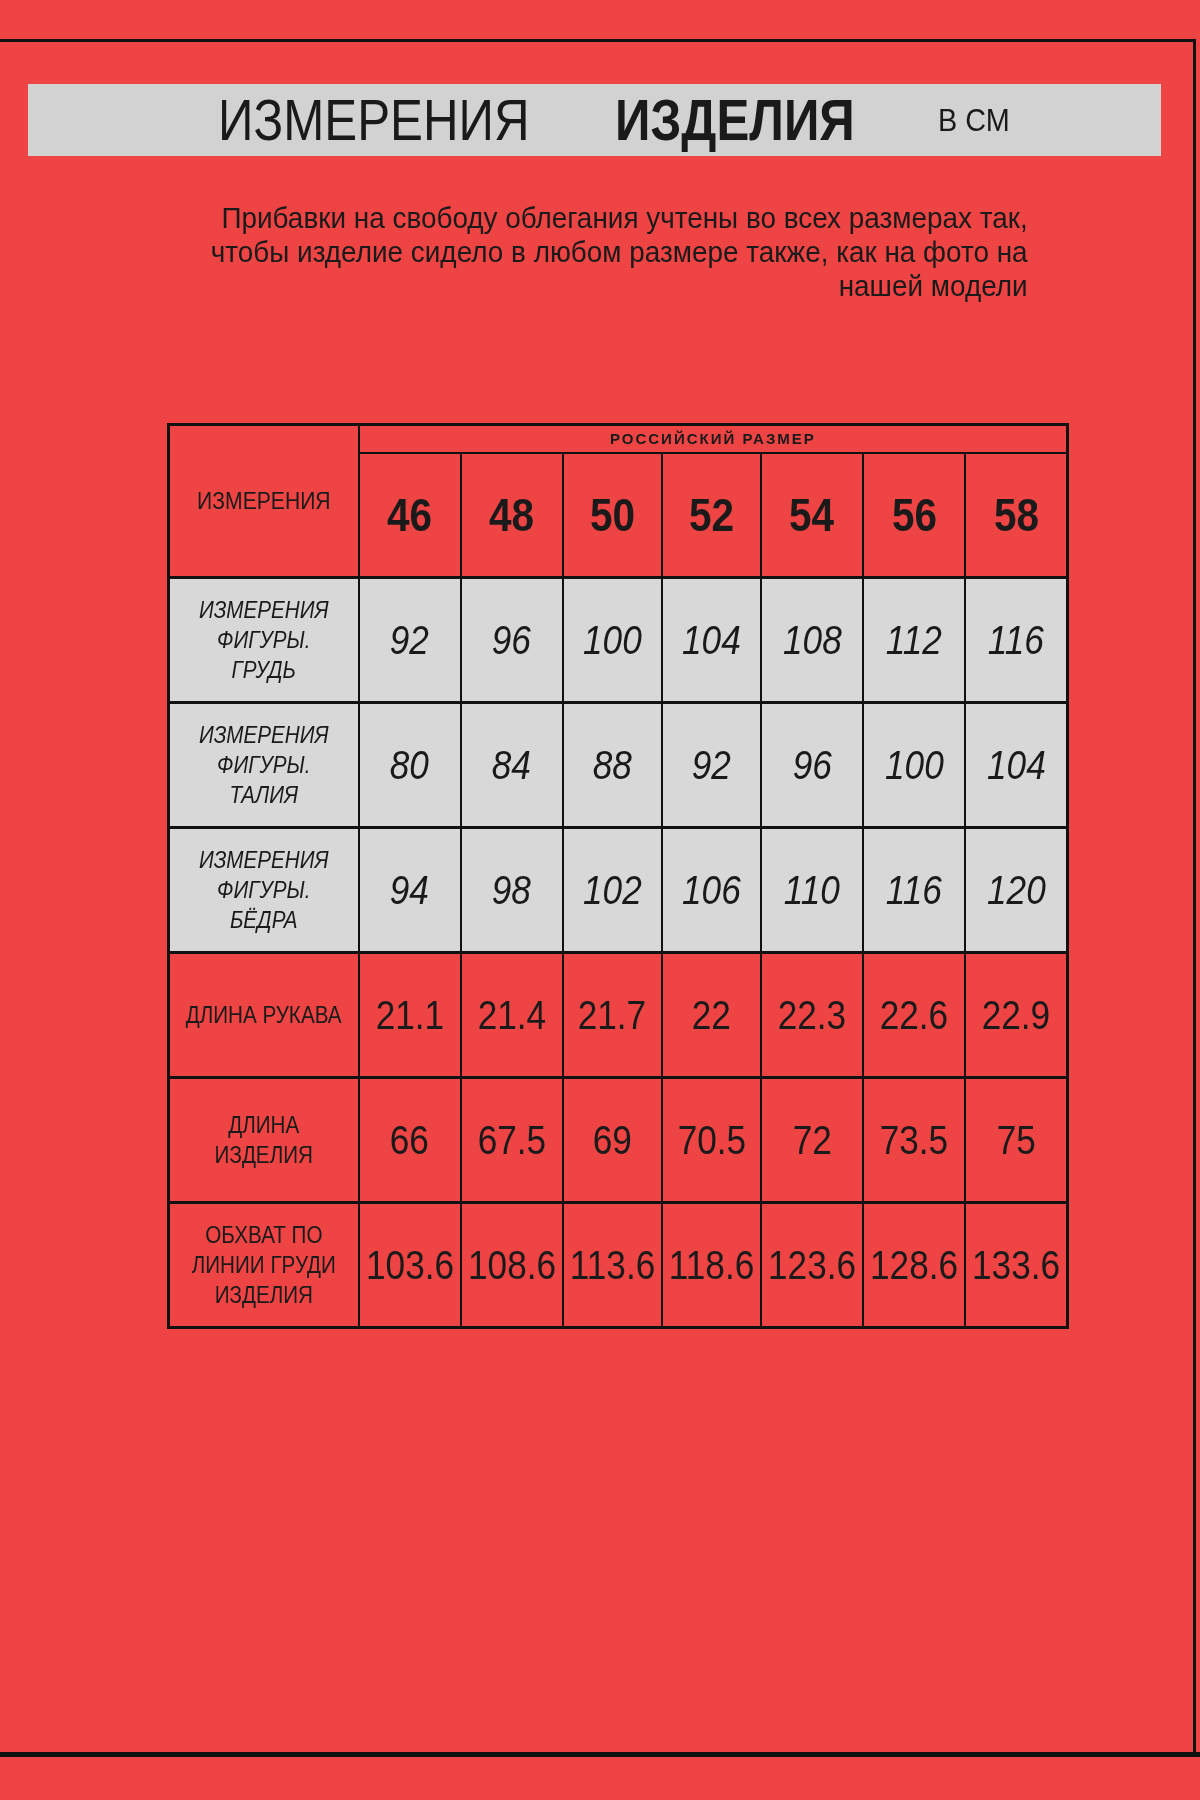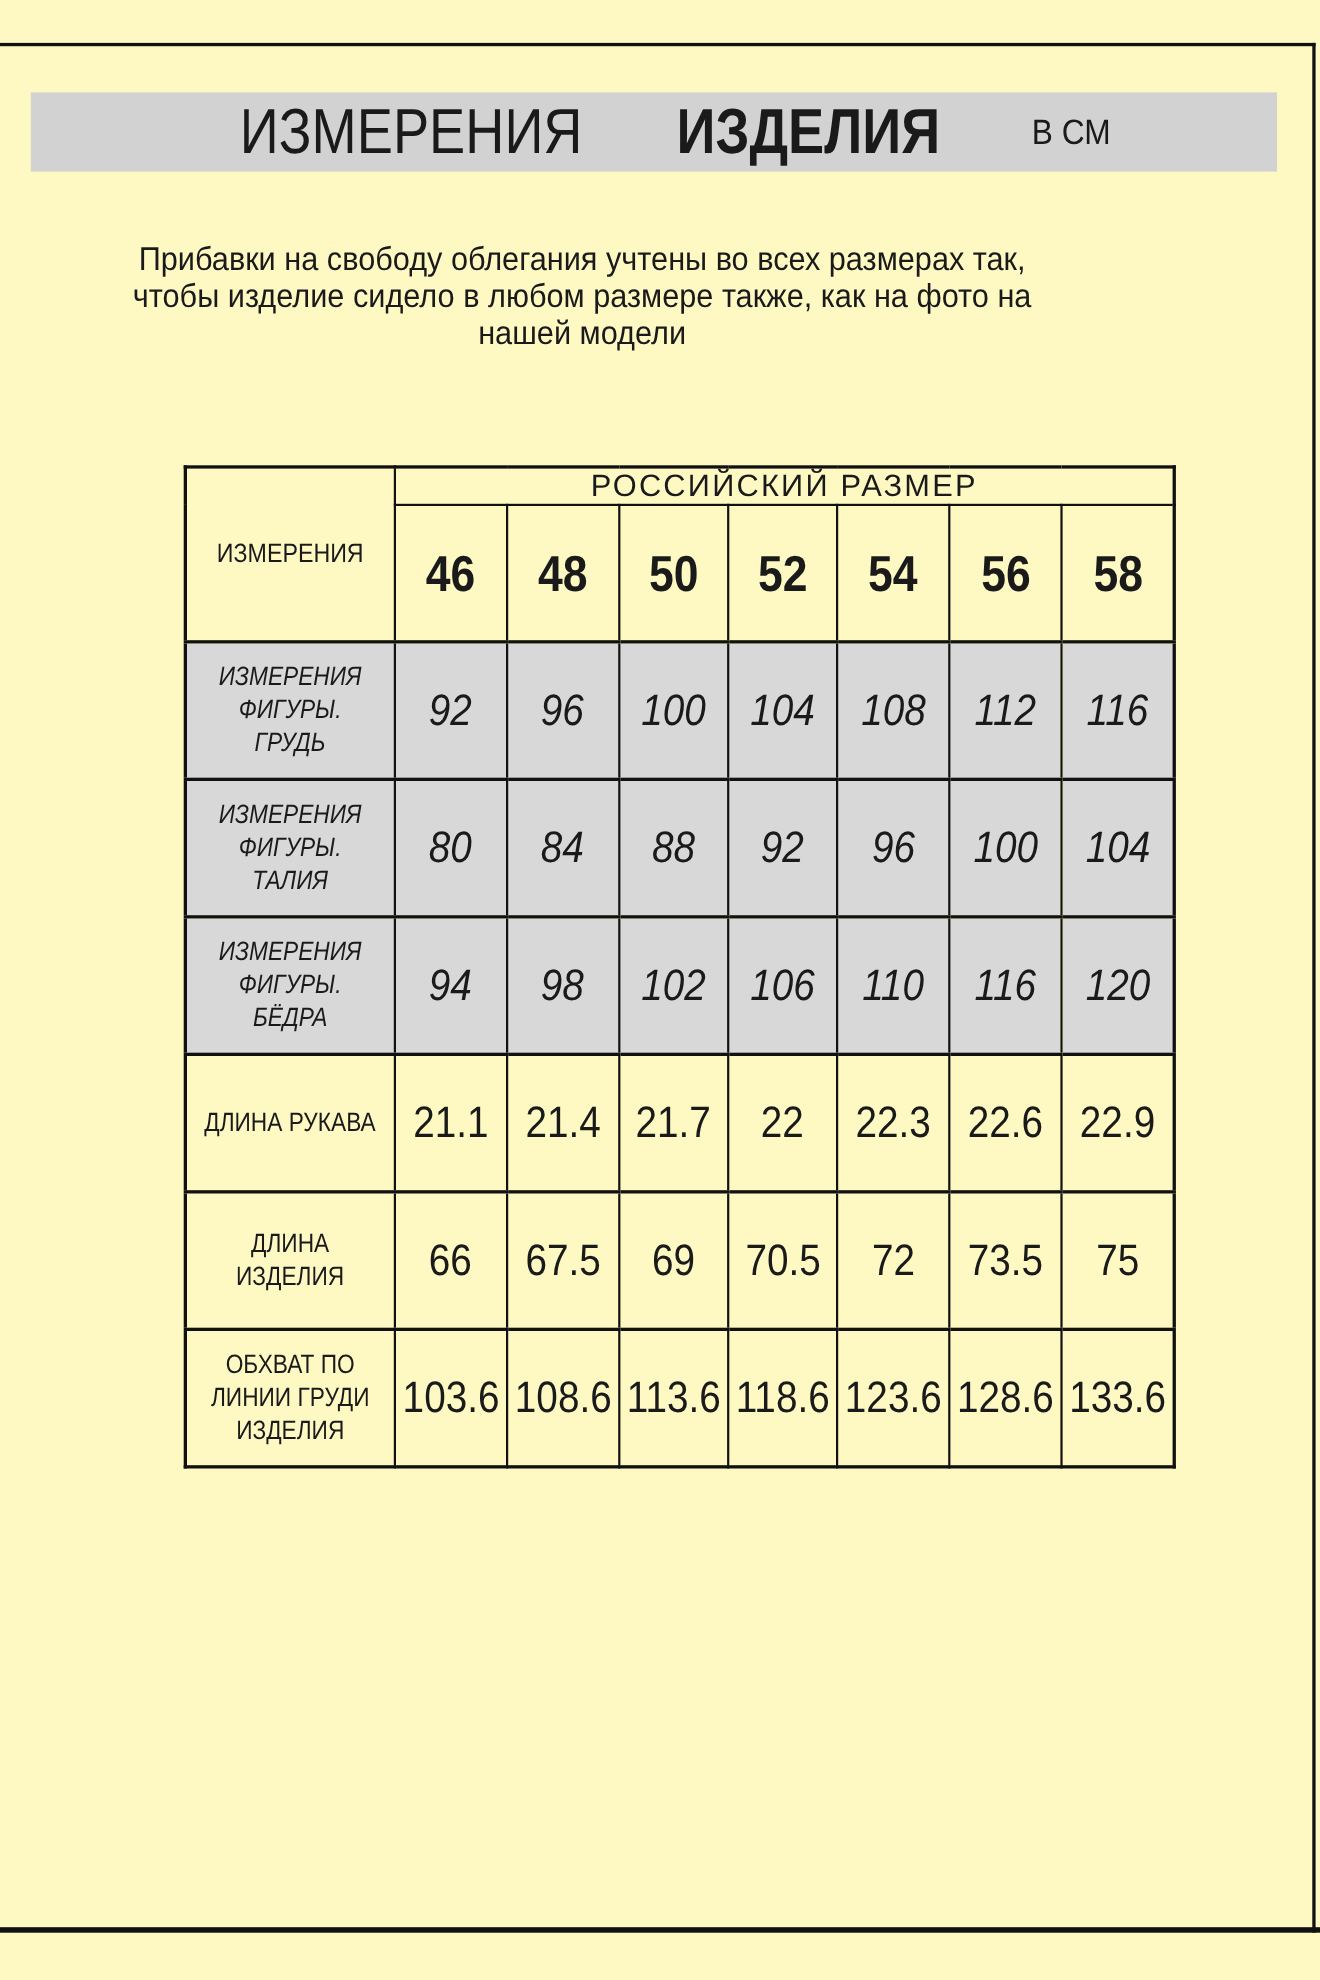--- a/index.html
+++ b/index.html
@@ -1,20 +1,20 @@
 <!DOCTYPE html>
 <html><head>
 <meta charset="utf-8">
 <style>
   html, body { margin: 0; padding: 0; background: #ffffff; }
   .page {
     position: relative;
     width: 1200px;
     height: 1800px;
-    background: #fef9c3;
+    background: #ef4444;
     font-family: "Liberation Sans", sans-serif;
     color: #1a1a1a;
     overflow: hidden;
   }
   
   .frame-top    { position: absolute; left: 0;      top: 39px;   width: 1196px; height: 3px; background: #111; }
   .frame-right  { position: absolute; left: 1193px; top: 39px;   width: 3px;    height: 1718px; background: #111; }
   .frame-bottom { position: absolute; left: 0;      top: 1752px; width: 1200px; height: 5px; background: #111; }
 
   
@@ -32,22 +32,22 @@
   .banner .w1 { left: 190px; font-weight: 400; }
   .banner .w2 { left: 587px; font-weight: 700; }
   .banner .w3 { left: 910px; font-size: 32px; line-height: 32px; font-weight: 400;
                 transform: translateY(-50%) scaleX(0.9); }
 
   .code {
     position: absolute; left: 0; top: 174px; width: 1193px;
     text-align: center; font-size: 38px; line-height: 42px; font-weight: 400;
   }
   .desc {
-    position: absolute; left: 0; top: 219px; width: 1058px;
-    text-align: center; font-size: 30px; line-height: 34px;
+    position: absolute; left: 0; top: 201px; width: 1058px;
+    text-align: right; font-size: 30px; line-height: 34px;
   }
   .desc .inner {
     display: inline-block; white-space: pre-line;
     transform: scaleX(0.93); transform-origin: center;
   }
 
   
   table.size-table {
     position: absolute; left: 167px; top: 423px;
     border-collapse: collapse; table-layout: fixed;
@@ -56,21 +56,21 @@
   table.size-table td {
     border: 2px solid #111;
     text-align: center; vertical-align: middle;
     padding: 0; overflow: hidden;
   }
   tr.group-row td { height: 26px; }
   tr.sizes-row td { height: 122px; margin-left: 17px; }
   tr.body-row td  { height: 122px; border-top-width: 3px; }
   tr.shaded { background: #d8d8d8; }
 
-  .group-hdr { font-size: 28px; letter-spacing: 2px; font-weight: 400; }
+  .group-hdr { font-size: 15px; letter-spacing: 2px; font-weight: 700; }
   .corner-lbl {
     display: inline-block; font-size: 24px;
     transform: scaleX(0.88); transform-origin: center;
   }
   .size-num {
     display: inline-block; font-size: 46px; font-weight: 700;
     transform: scaleX(0.88); transform-origin: center;
   }
   .lbl {
     display: inline-block; font-size: 24px; line-height: 30px;

